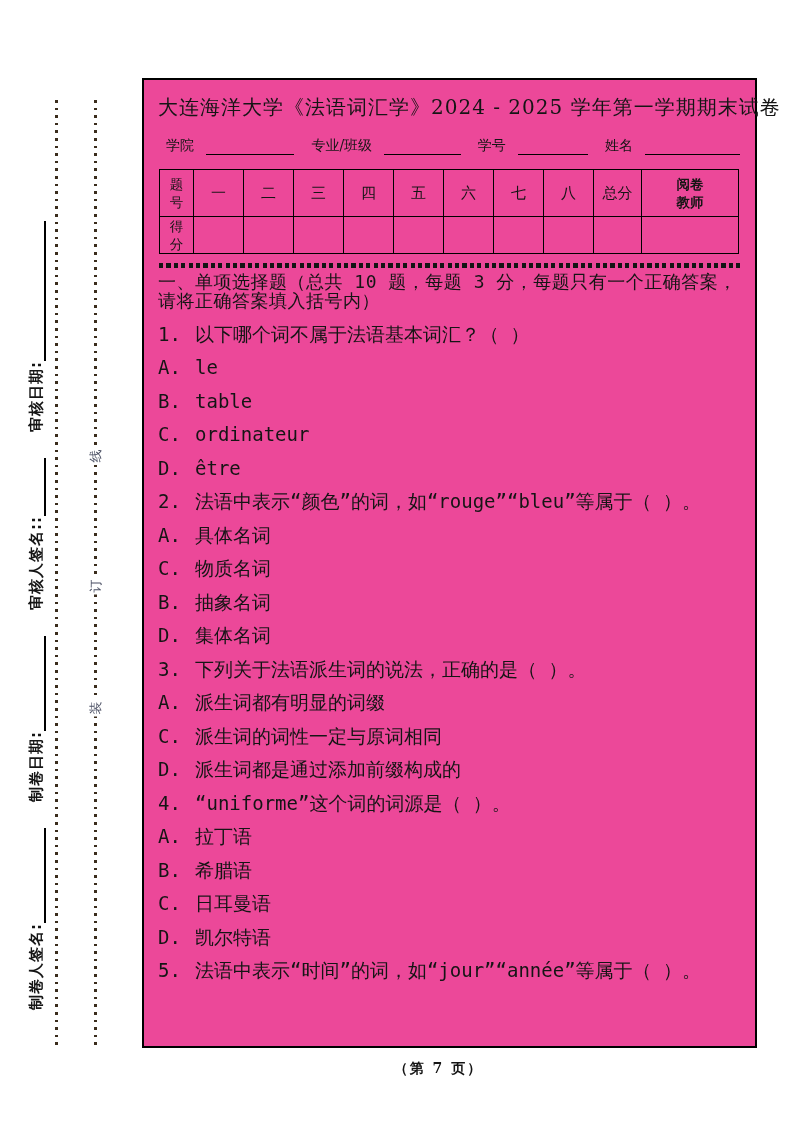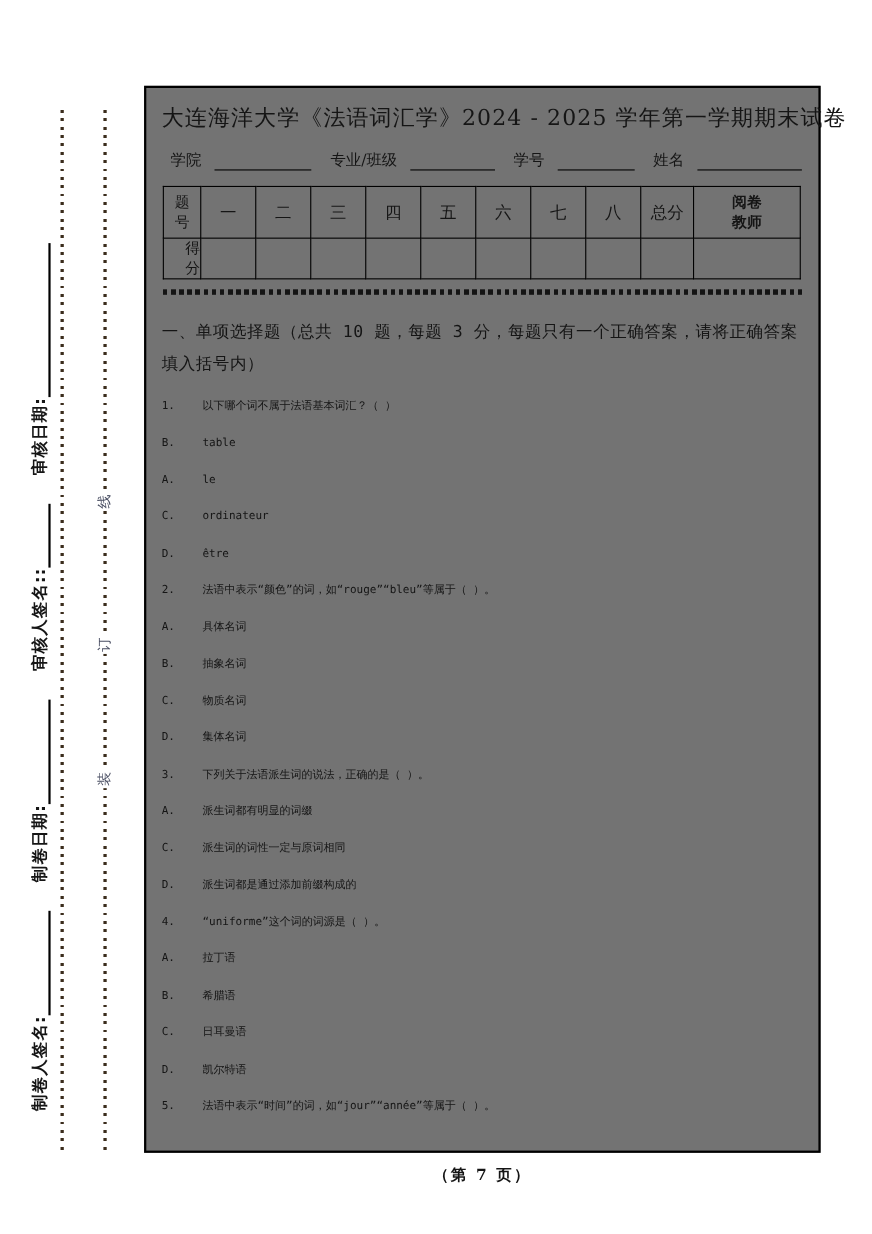--- a/index.html
+++ b/index.html
@@ -29,22 +29,22 @@
   }
   .seal-field { display:inline-flex; align-items:flex-end; white-space:nowrap; }
   .seal-label {
     font-family:"DejaVu Sans", sans-serif; font-weight:bold;
     font-size:15px; letter-spacing:1px;
   }
   .seal-blank { display:inline-block; height:5px; border-bottom:2px solid #000; }
   .b0 { width:95px; } .b1 { width:95px; } .b2 { width:58px; } .b3 { width:140px; }
   
   .main-box {
-    position:absolute; left:131px; top:78px; width:615px; height:970px;
-    border:2px solid #000; background:#737373; padding:12px 10px 0 14px;
+    position:absolute; left:142px; top:78px; width:615px; height:970px;
+    border:2px solid #000; background:#ec4899; padding:12px 10px 0 14px;
   }
   .exam-title {
     font-family:"DejaVu Serif", serif; font-weight:500; font-size:20px;
     letter-spacing:1px; text-align:center; margin-top:2px; white-space:nowrap;
   }
   .info-row {
     display:flex; align-items:flex-end; margin:16px 0 0 8px; font-size:14px;
     font-family:"DejaVu Serif", serif;
     gap:12px;
   }
@@ -53,32 +53,32 @@
   .il0 { width:106px; } .il1 { width:92px; } .il2 { width:84px; } .il3 { width:114px; }
   .score-table {
     width:579px; margin:14px 0 0 1px; border-collapse:collapse; table-layout:fixed;
     font-family:"DejaVu Serif", serif;
   }
   .score-table td {
     border:1.7px solid #000; text-align:center; vertical-align:middle;
     font-size:15px; padding:0;
   }
   .score-table .hdr-row td { height:47px; }
-  .score-table .scr-row td { height:30px;text-align:right; }
+  .score-table .scr-row td { height:30px; }
   .col-qn { width:34px; } .col-num { width:50px; } .col-total { width:48px; } .col-grader { width:97px; }
   .vwrap { display:inline-block; font-size:13.5px; line-height:1.35; }
   .w1 { width:1.1em; } .w2 { width:2.3em;font-weight:bold; }
   .dotted-sep {
     height:5px; margin:9px 2px 0 1px;
     background:repeating-linear-gradient(90deg,#141414 0 4.2px,transparent 4.2px 7.4px);
   }
   .section-heading {
-    margin-top:19px; font-size:15px; line-height:29px; letter-spacing:0.5px;
+    margin-top:4px; font-size:18px; line-height:19px; letter-spacing:0.5px;
   }
-  .qline { margin-top:14.5px; font-size:10px; line-height:19px; white-space:nowrap; }
+  .qline { margin-top:14.5px; font-size:19px; line-height:19px; white-space:nowrap; }
   .qno { display:inline-block; min-width:37px; }
   .footer {
     position:absolute; left:131px; top:1060px; width:615px; text-align:center;
     font-family:"DejaVu Serif", serif; font-weight:600; font-size:14px; letter-spacing:2px;
   }
 </style>
 </head>
 <body>
 
 <div class="page">
@@ -151,29 +151,29 @@
         <td></td>
       </tr>
     </tbody>
       </table>
 
     <div class="dotted-sep"></div>
 
     <p class="section-heading">一、单项选择题（总共 10 题，每题 3 分，每题只有一个正确答案，请将正确答案填入括号内）</p>
 
     <p class="qline"><span class="qno">1.</span><span>以下哪个词不属于法语基本词汇？（  ）</span></p>
+    <p class="qline"><span class="qno">A.</span><span>le</span></p>
     <p class="qline"><span class="qno">B.</span><span>table</span></p>
-    <p class="qline"><span class="qno">A.</span><span>le</span></p>
     <p class="qline"><span class="qno">C.</span><span>ordinateur</span></p>
     <p class="qline"><span class="qno">D.</span><span>être</span></p>
 
     <p class="qline"><span class="qno">2.</span><span>法语中表示“颜色”的词，如“rouge”“bleu”等属于（  ）。</span></p>
     <p class="qline"><span class="qno">A.</span><span>具体名词</span></p>
+    <p class="qline"><span class="qno">C.</span><span>物质名词</span></p>
     <p class="qline"><span class="qno">B.</span><span>抽象名词</span></p>
-    <p class="qline"><span class="qno">C.</span><span>物质名词</span></p>
     <p class="qline"><span class="qno">D.</span><span>集体名词</span></p>
 
     <p class="qline"><span class="qno">3.</span><span>下列关于法语派生词的说法，正确的是（  ）。</span></p>
     <p class="qline"><span class="qno">A.</span><span>派生词都有明显的词缀</span></p>
     <p class="qline"><span class="qno">C.</span><span>派生词的词性一定与原词相同</span></p>
     <p class="qline"><span class="qno">D.</span><span>派生词都是通过添加前缀构成的</span></p>
 
     <p class="qline"><span class="qno">4.</span><span>“uniforme”这个词的词源是（  ）。</span></p>
     <p class="qline"><span class="qno">A.</span><span>拉丁语</span></p>
     <p class="qline"><span class="qno">B.</span><span>希腊语</span></p>

